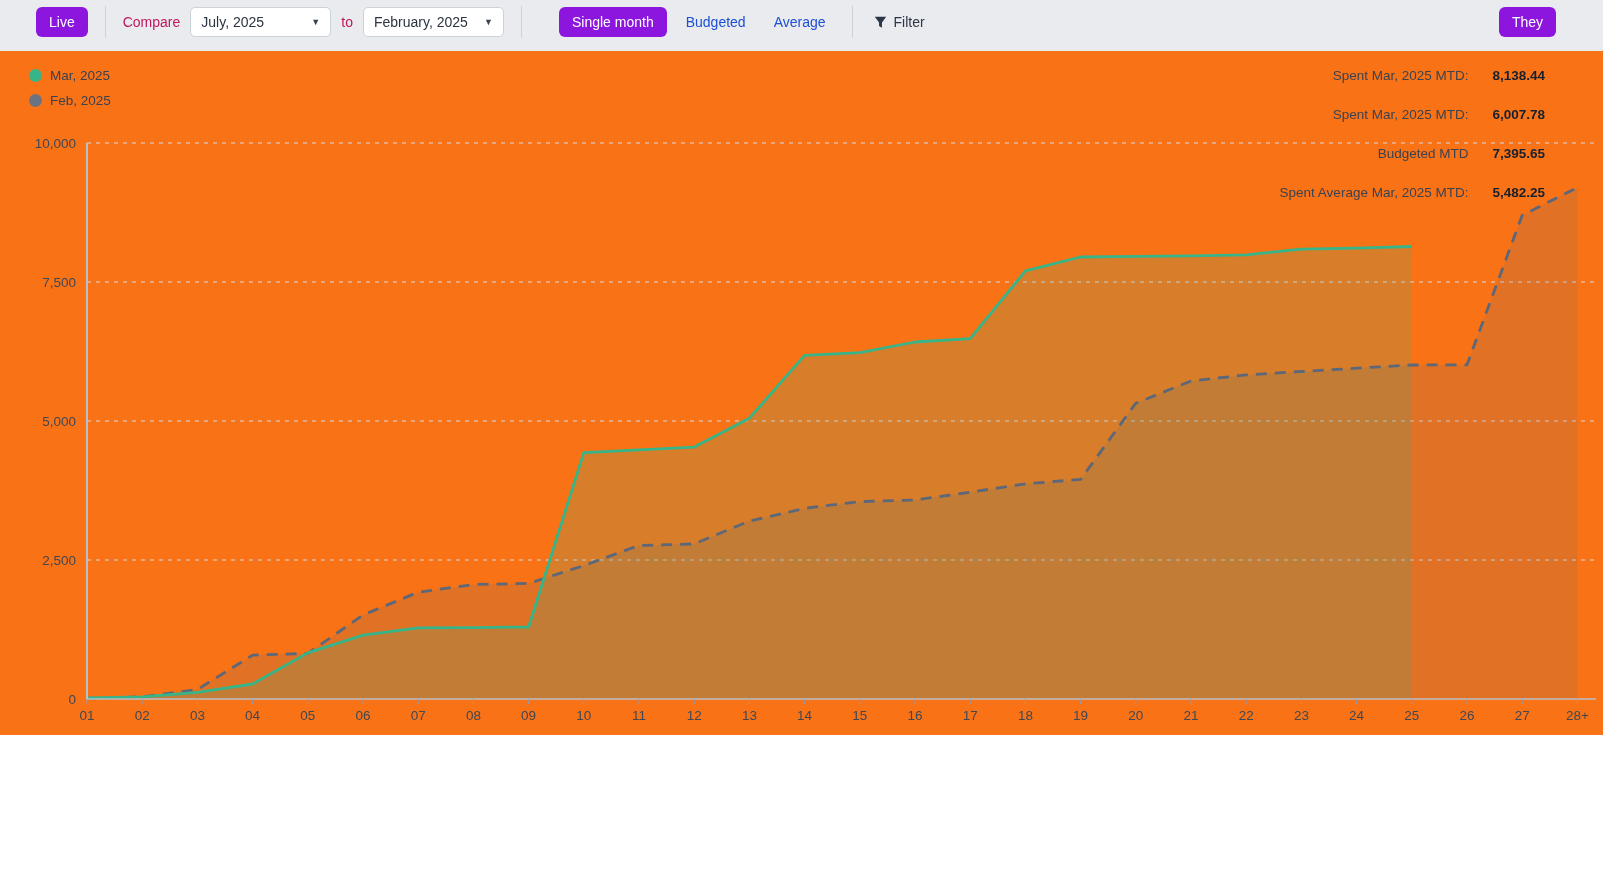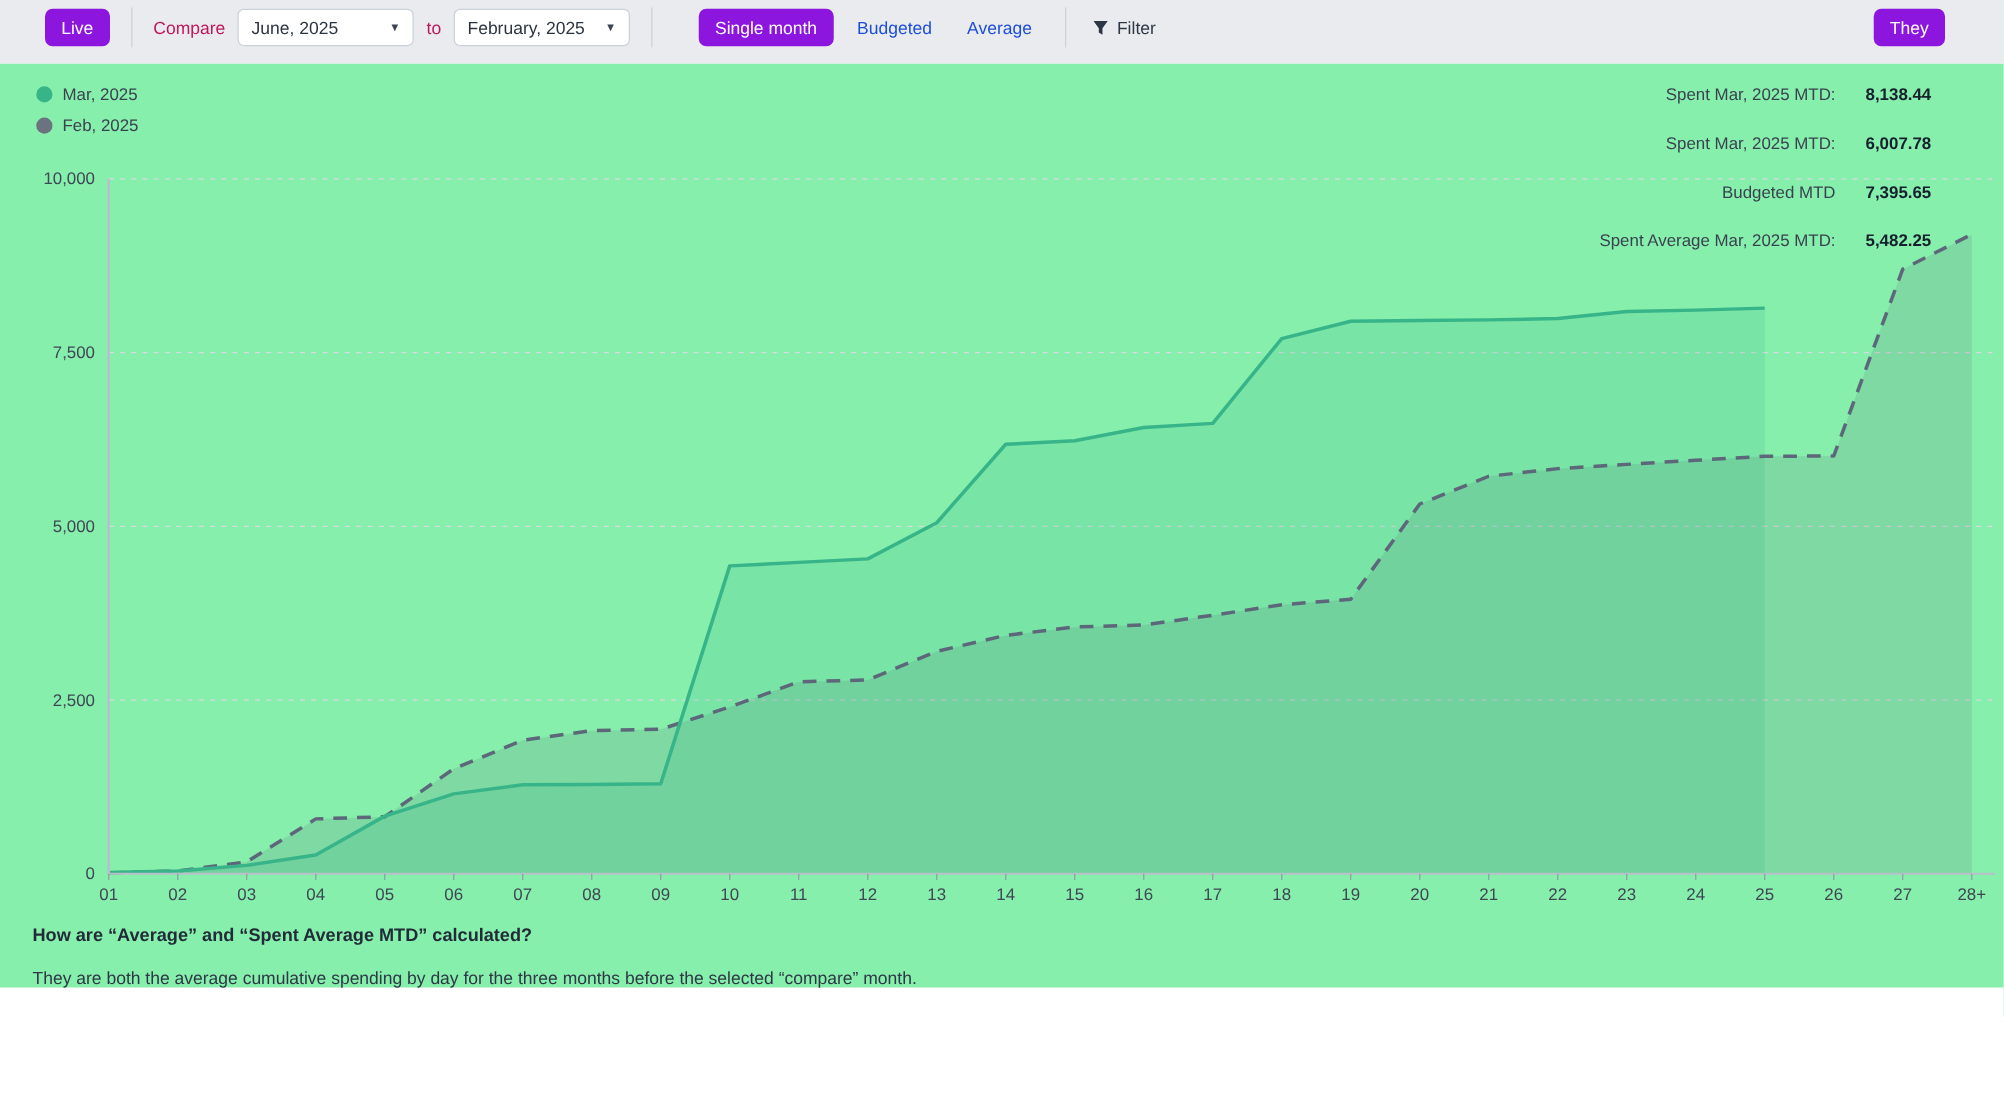--- a/index.html
+++ b/index.html
@@ -22,21 +22,21 @@
   .toolbar-label { font-size:14px; color:#be185d; }
   .select {
     background:#ffffff; border:1px solid #ccd2da; border-radius:5px; height:30px;
     display:flex; align-items:center; justify-content:space-between;
     padding:0 10px; width:141px; font-size:14px; color:#2b3440; cursor:pointer;
   }
   .caret { font-size:9px; color:#3b4450; margin-left:8px; }
   .text-btn { background:none; border:none; font-size:14px; color:#1d4ed8; padding:6px 9px; font-family:inherit; cursor:pointer; }
   .filter-btn { display:flex; align-items:center; gap:7px; font-size:14px; color:#2e3745; background:none; border:none; font-family:inherit; cursor:pointer; padding:6px 4px; }
   .save-btn { margin-left:auto; }
-  .content { background:#86efac; position:relative; }
+  .content { background:#f97316; position:relative; }
   .meta-row { display:flex; justify-content:space-between; align-items:flex-start; padding:17px 58px 0 29px; height:84px; }
   .legend-item { display:flex; align-items:center; gap:8px; font-size:13.5px; color:#3a4250; margin-bottom:10px; }
   .legend-dot { width:13px; height:13px; border-radius:50%; flex:0 0 auto; }
   .stats { display:grid; grid-template-columns:auto auto; column-gap:12px; row-gap:5px; font-size:13.5px; color:#3a4250;gap:24px; }
   .stat-label { text-align:right; }
   .stat-value { text-align:right; font-weight:bold; color:#16202e; font-variant-numeric:tabular-nums; }
   #chart-svg { display:block; }
   #chart-svg text { font-family:"Liberation Sans", sans-serif; }
   .footer { padding:6px 0 0 26px; }
   .footer-q { font-weight:bold; font-size:14.5px; color:#222b38; margin:0 0 17px 0; }
@@ -44,21 +44,21 @@
 </style>
 </head>
 <body>
 
 <div class="header">
   <div class="toolbar">
     <button class="btn-purple">Live</button>
     <div class="divider"></div>
     <span class="toolbar-label">Compare</span>
     <div class="select">
-      <span>June, 2025</span>
+      <span>July, 2025</span>
       <span class="caret">▼</span>
     </div>
     <span class="toolbar-label">to</span>
     <div class="select">
       <span>February, 2025</span>
       <span class="caret">▼</span>
     </div>
     <div class="divider"></div>
     <button class="btn-purple">Single month</button>
     <button class="text-btn">Budgeted</button>
@@ -163,17 +163,13 @@
       <text x="1356.6000000000001" y="585" text-anchor="middle" font-size="13.5" fill="#3f4754">24</text>
       <line x1="1411.8000000000002" y1="564" x2="1411.8000000000002" y2="569" stroke="#959ca6" stroke-width="1"></line>
       <text x="1411.8000000000002" y="585" text-anchor="middle" font-size="13.5" fill="#3f4754">25</text>
       <line x1="1467" y1="564" x2="1467" y2="569" stroke="#959ca6" stroke-width="1"></line>
       <text x="1467" y="585" text-anchor="middle" font-size="13.5" fill="#3f4754">26</text>
       <line x1="1522.2" y1="564" x2="1522.2" y2="569" stroke="#959ca6" stroke-width="1"></line>
       <text x="1522.2" y="585" text-anchor="middle" font-size="13.5" fill="#3f4754">27</text>
       <line x1="1577.4" y1="564" x2="1577.4" y2="569" stroke="#959ca6" stroke-width="1"></line>
       <text x="1577.4" y="585" text-anchor="middle" font-size="13.5" fill="#3f4754">28+</text>
     </svg>
-  <div class="footer">
-    <p class="footer-q">How are “Average” and “Spent Average MTD” calculated?</p>
-    <p class="footer-a">They are both the average cumulative spending by day for the three months before the selected “compare” month.</p>
-  </div>
 </div>
 
 </body></html>

